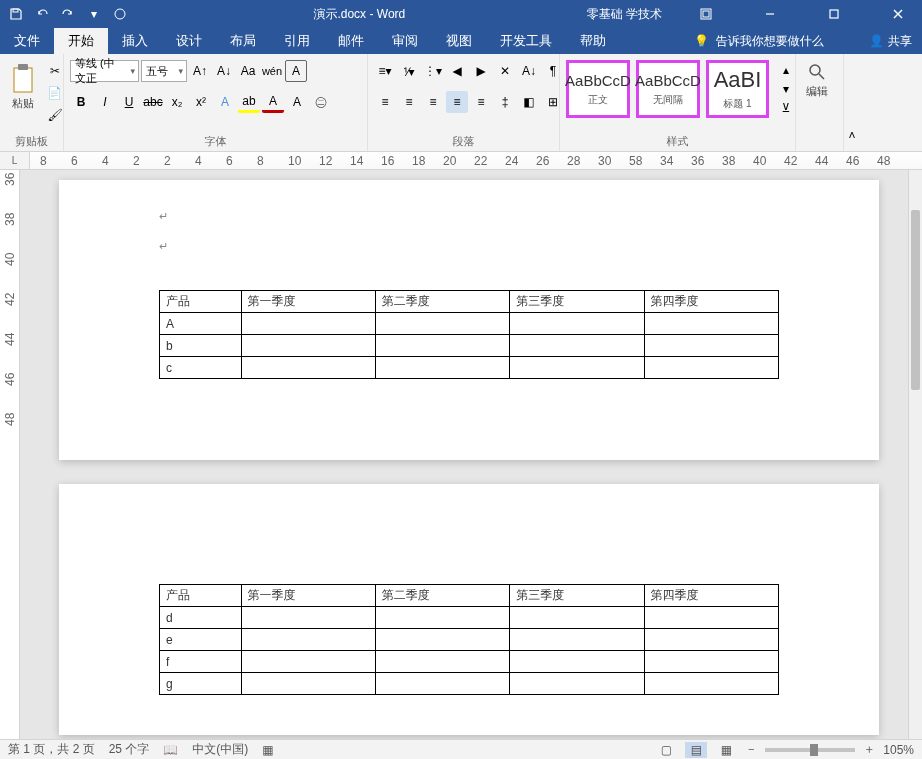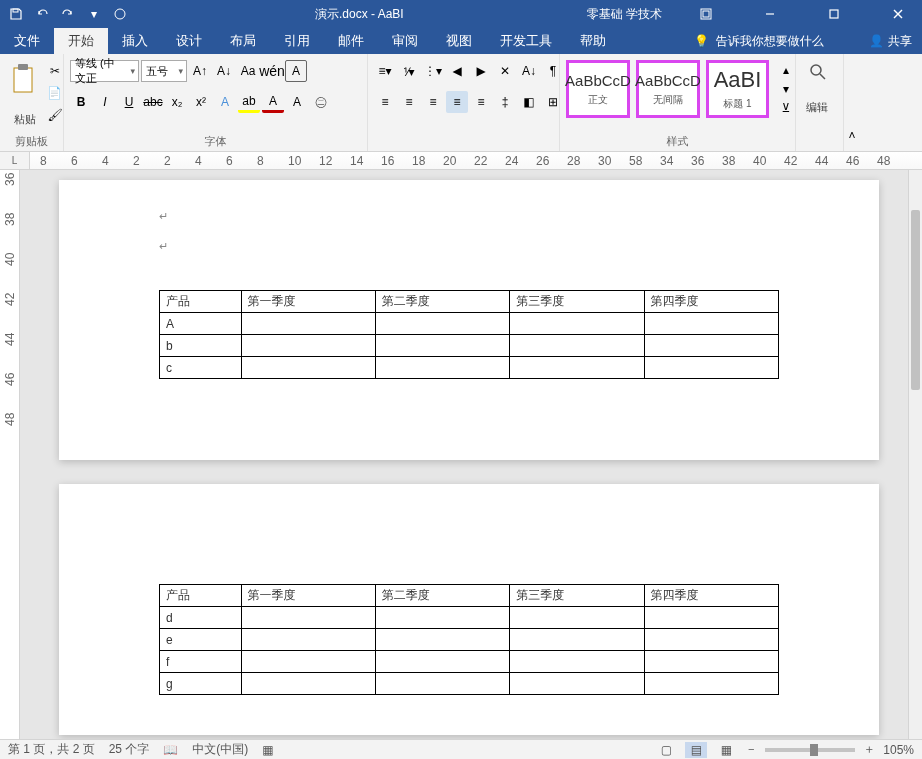--- a/index.html
+++ b/index.html
@@ -6,27 +6,27 @@
 body{background:#e6e6e6;width:922px;height:759px;overflow:hidden;position:relative}
 .titlebar{height:28px;background:#2b579a;color:#fff;display:flex;align-items:center;padding:0 4px}
 .qat{display:flex;gap:2px;align-items:center}
 .qat-btn{width:24px;height:24px;display:flex;align-items:center;justify-content:center;cursor:pointer}
 .qat-btn svg{fill:#fff}
 .title-center{flex:1;text-align:center;font-size:12px}
 .title-right{display:flex;align-items:center;gap:24px}
 .win-btn{width:40px;height:28px;display:flex;align-items:center;justify-content:center;cursor:pointer}
 .tabs{height:26px;background:#2b579a;display:flex;align-items:stretch}
 .tab{padding:0 14px;display:flex;align-items:center;color:#fff;font-size:13px;cursor:pointer}
-.tab.active{background:#f3f3f3;color:#404040}
+.tab.active{background:#f3f3f3;color:#000000}
 .tabs-right{margin-left:auto;display:flex;align-items:center;color:#fff;padding-right:10px;gap:6px}
 .ribbon{height:98px;background:#f3f3f3;border-bottom:1px solid #d4d4d4;display:flex}
 .rgroup{border-right:1px solid #e1e1e1;padding:2px 6px 0;display:flex;flex-direction:column;position:relative}
 .rgroup-label{position:absolute;bottom:2px;left:0;right:0;text-align:center;color:#666;font-size:11px}
 .rgroup-body{flex:1;display:flex;align-items:flex-start;gap:4px;padding-top:4px}
-.big-btn{display:flex;flex-direction:column;align-items:flex-end;gap:18px;padding:2px 4px;cursor:pointer}
+.big-btn{display:flex;flex-direction:column;align-items:center;gap:2px;padding:2px 4px;cursor:pointer}
 .big-btn .lbl{font-size:11px;color:#444}
 .sm-row{display:flex;gap:2px;align-items:center;margin-bottom:3px}
 .sm-btn{width:22px;height:22px;display:flex;align-items:center;justify-content:center;cursor:pointer;border-radius:2px}
 .combo{height:22px;border:1px solid #ababab;background:#fff;padding:0 16px 0 4px;font-size:11px;display:flex;align-items:center;position:relative;cursor:pointer}
 .combo::after{content:"▾";position:absolute;right:3px;font-size:9px;color:#666}
 .style-item{width:64px;height:58px;border:3px solid #d946ef;background:#fff;display:flex;flex-direction:column;align-items:center;justify-content:center;font-size:11px;cursor:pointer;margin-right:2px}
 .style-item .preview{font-size:15px;color:#333;margin-bottom:4px}
 .style-item .sname{font-size:10px;color:#555}
 .style-item.big .preview{font-size:22px;font-weight:normal}
 .ruler-area{height:18px;background:#fff;border-bottom:1px solid #d4d4d4;position:relative;display:flex}
@@ -76,21 +76,21 @@
           <path d="M10 4v3H7" fill="none" stroke="#fff" stroke-width="1.2"></path>
         </svg>
       </div>
     <div class="qat-btn">▾</div>
     <div class="qat-btn">
         <svg width="14" height="14" viewBox="0 0 14 14">
           <circle cx="7" cy="7" r="5" fill="none" stroke="#fff"></circle>
         </svg>
       </div>
   </div>
-  <div class="title-center">演示.docx - AaBI</div>
+  <div class="title-center">演示.docx - Word</div>
   <div class="title-right">
     <span>零基础 学技术</span>
     <div class="win-btn">
         <svg width="14" height="14" viewBox="0 0 14 14">
           <rect x="2" y="2" width="10" height="10" fill="none" stroke="#fff"></rect>
           <rect x="4" y="4" width="6" height="6" fill="none" stroke="#fff"></rect>
         </svg>
       </div>
     <div class="win-btn">
         <svg width="12" height="12">
@@ -151,21 +151,21 @@
 
   <div class="rgroup" style="width:304px">
     <div class="rgroup-body" style="flex-direction:column;gap:6px">
       <div class="sm-row">
         <div class="combo" style="width:69px">等线 (中文正</div>
         <div class="combo" style="width:46px">五号</div>
         <div class="sm-btn">A↑</div>
         <div class="sm-btn">A↓</div>
         <div class="sm-btn">Aa</div>
         <div class="sm-btn">
-            <span style="font-size:14px">wén</span>
+            <span style="font-size:11px">wén</span>
           </div>
         <div class="sm-btn" style="border:1px solid #666">A</div>
       </div>
       <div class="sm-row">
         <div class="sm-btn">
             <b>B</b>
           </div>
         <div class="sm-btn">
             <i>I</i>
           </div>
@@ -203,20 +203,21 @@
         <div class="sm-btn">≡</div>
         <div class="sm-btn">≡</div>
         <div class="sm-btn">≡</div>
         <div class="sm-btn" style="background:#d0e0f0">≡</div>
         <div class="sm-btn">≡</div>
         <div class="sm-btn">‡</div>
         <div class="sm-btn">◧</div>
         <div class="sm-btn">⊞</div>
       </div>
     </div>
+    <div class="rgroup-label">段落</div>
   </div>
 
   <div class="rgroup" style="width:236px">
     <div class="rgroup-body">
       <div class="style-item">
         <div class="preview">AaBbCcD</div>
         <div class="sname">正文</div>
       </div>
       <div class="style-item">
         <div class="preview">AaBbCcD</div>

